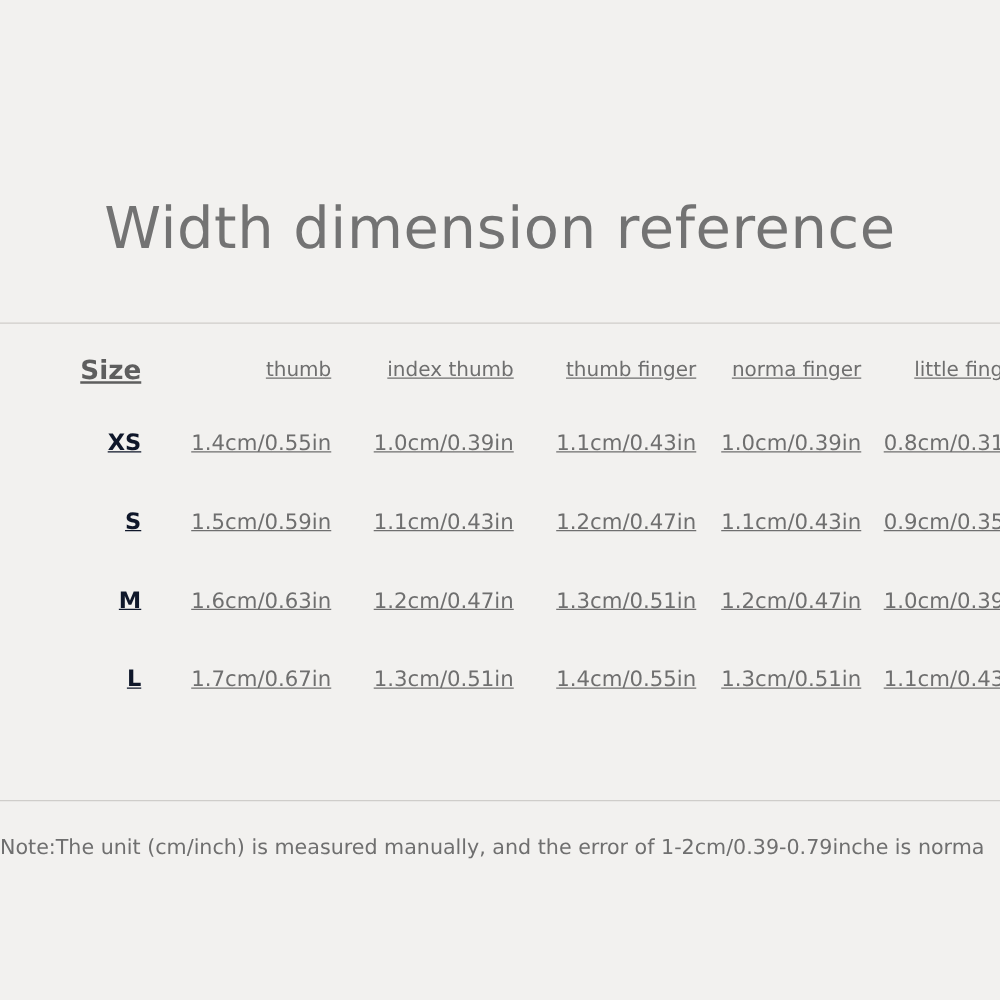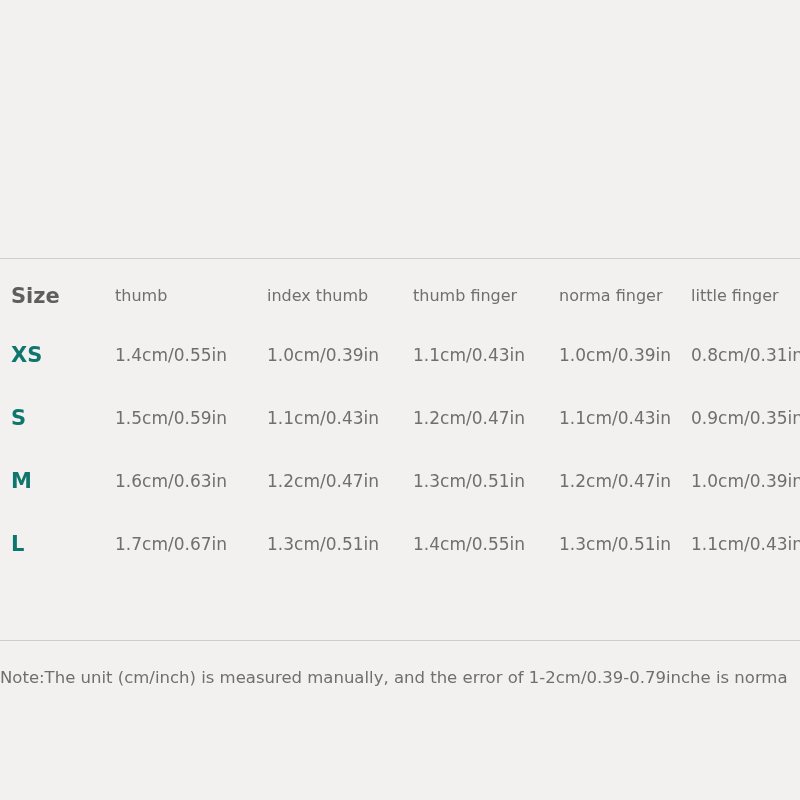--- a/index.html
+++ b/index.html
@@ -51,43 +51,44 @@
   table.size-table {
     position: absolute;
     top: 282px;
     left: 10px;
     width: 780px;
     border-collapse: collapse;
     table-layout: fixed;
   }
   table.size-table th,
   table.size-table td {
-    text-align: left;
+    text-align: right;
     vertical-align: middle;
     color: #6f6f6f;
     font-weight: 400;
+    text-decoration: underline;
   }
   table.size-table th {
     font-size: 16px;
     line-height: 26px;
     padding-bottom: 14px;
   }
   table.size-table th.size-col {
     font-size: 21px;
     font-weight: 700;
     color: #5e5e5e;
   }
   table.size-table td {
     font-size: 17px;
     height: 61px;
   }
   table.size-table td.size-cell {
-    font-size: 21px;
+    font-size: 18px;
     font-weight: 700;
-    color: #0f766e;
+    color: #0f172a;
   }
   col.c0 { width: 104px; }
   col.c1 { width: 152px; }
   col.c2 { width: 146px; }
   col.c3 { width: 146px; }
   col.c4 { width: 132px; }
   col.c5 { width: 130px; }
   .note {
     position: absolute;
     top: 668px;
@@ -97,20 +98,21 @@
     font-size: 16.5px;
     color: #6f6f6f;
     white-space: nowrap;
   }
 </style>
 </head>
 <body>
 
 <div class="page">
 
+  <div class="title">Width dimension reference</div>
 
   <div class="rule-top"></div>
 
   <table class="size-table">
     <colgroup>
       <col class="c0">
         <col class="c1">
         <col class="c2">
         <col class="c3">
         <col class="c4">

